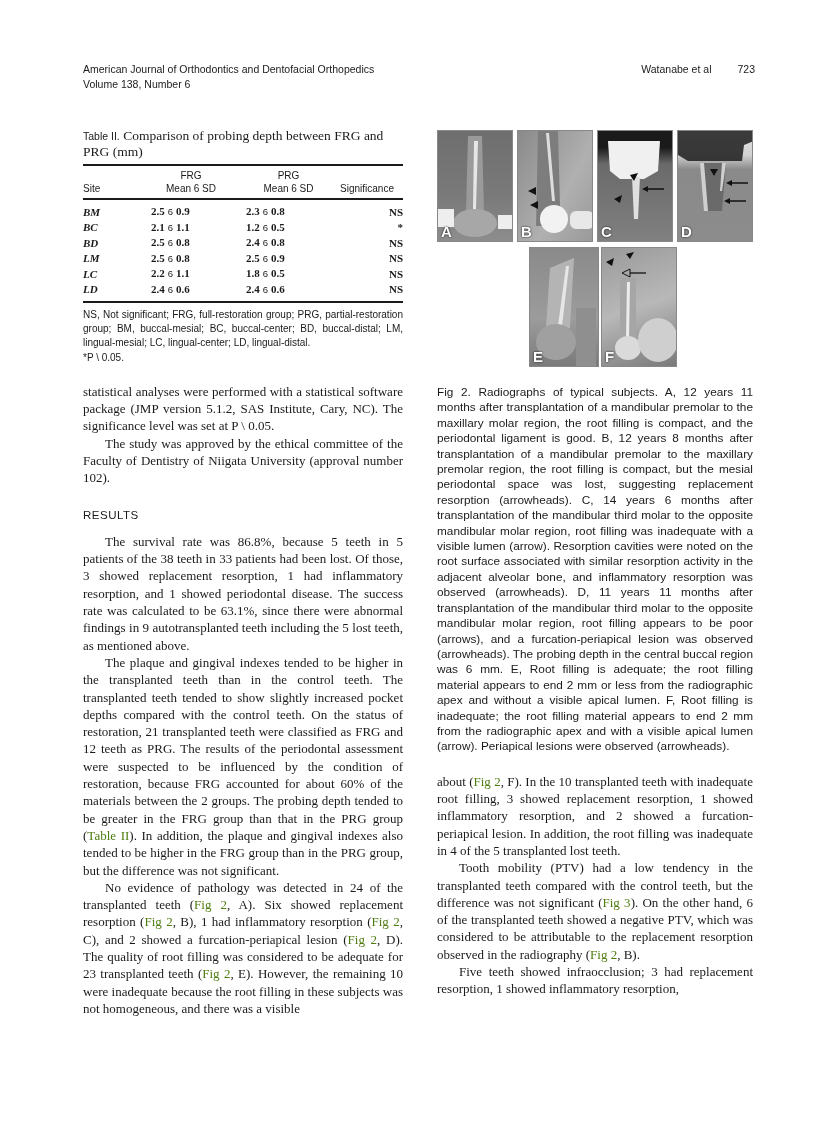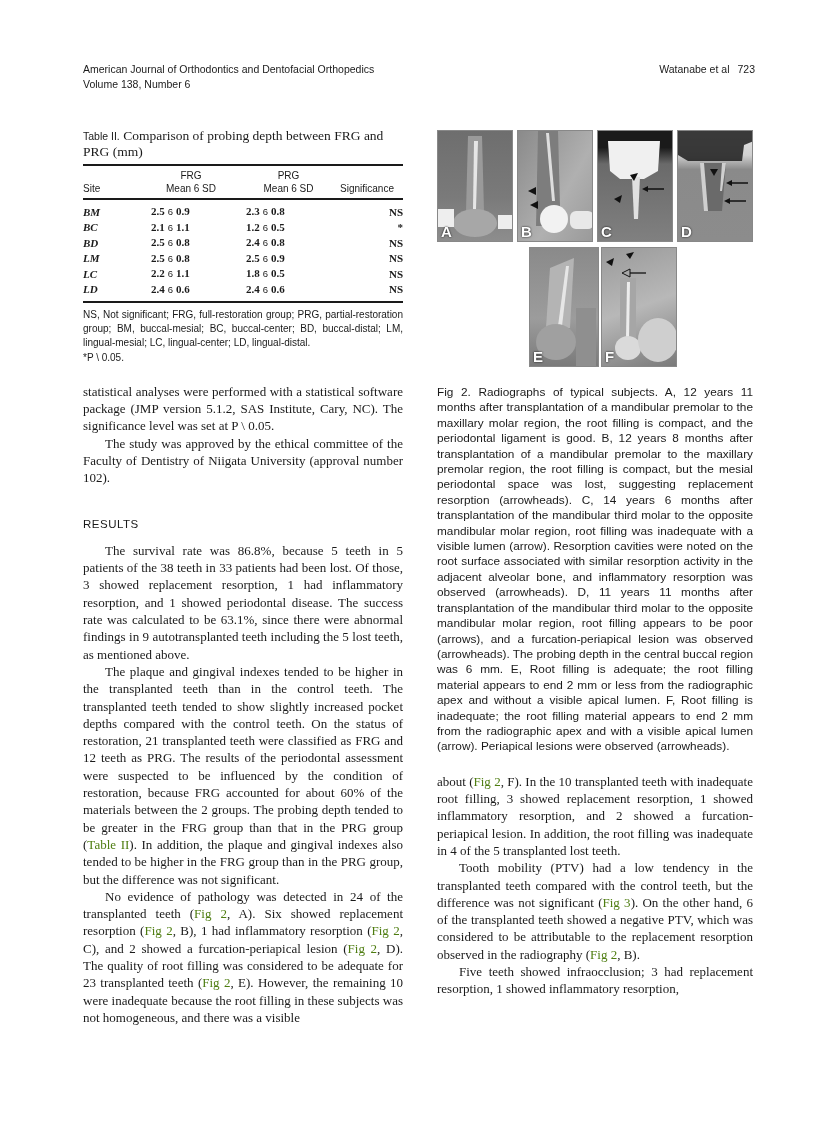--- a/index.html
+++ b/index.html
@@ -6,21 +6,21 @@
   html, body { width: 838px; height: 1122px; background: #ffffff; overflow: hidden; }
   body { position: relative; color: #1a1a1a; }
 
   .sans { font-family: "Liberation Sans", "DejaVu Sans", sans-serif; }
   .serif { font-family: "Liberation Serif", "DejaVu Serif", serif; }
 
   
   .running-header { position: absolute; left: 83px; top: 62px; width: 672px; font-size: 10.5px; line-height: 15px; }
   .running-header .left { position: absolute; left: 0; top: 0; }
   .running-header .right { position: absolute; right: 0; top: 0; }
-  .running-header .page-num { margin-left: 8px; text-align: right; }
+  .running-header .page-num { margin-left: 26px; text-align: right; }
 
   
   .col-left { position: absolute; left: 83px; top: 128px; width: 320px; }
   .col-right { position: absolute; left: 437px; width: 316px; }
 
   
   .table-title { font-size: 13.5px; line-height: 16px; margin-bottom: 4px; }
   .table-title .tlabel { font-family: "Liberation Sans", "DejaVu Sans", sans-serif; font-size: 10.5px; }
   .rule-thick { border-top: 2px solid #1a1a1a; }
   table.data { width: 100%; border-collapse: collapse; }
@@ -37,21 +37,21 @@
   .c-sig { text-align: right; }
   th.c-frg, th.c-prg { text-align: center; }
 
   .footnote { font-size: 10px; line-height: 14.2px; margin-top: 5px; text-align: justify; }
   .footnote .fn-star { display: block; text-align: left; }
 
   
   .body-text { font-size: 13px; line-height: 17.3px; text-align: justify; }
   .body-text p { text-indent: 0; }
   .body-text p.indent { text-indent: 22px; }
-  .section-head { font-size: 11.5px; letter-spacing: 0.5px; margin: 29px 0 9px 0; }
+  .section-head { font-size: 11.5px; letter-spacing: 0.5px; margin: 20px 0 9px 0; }
   .link { color: #4d7c0f; }
 
   
   .figure { position: absolute; left: 437px; top: 130px; width: 316px; height: 240px; }
   .panel { position: absolute; border: 1px solid #888; overflow: hidden; }
   .panel .plabel { position: absolute; left: 3px; bottom: 2px; color: #fff; font-family: "Liberation Sans", "DejaVu Sans", sans-serif; font-weight: bold; font-size: 15px; line-height: 15px; text-shadow: 0 0 2px #000; }
   .fig-caption { font-size: 11.8px; line-height: 15.4px; text-align: justify; }
 </style>
 </head>
 <body>

